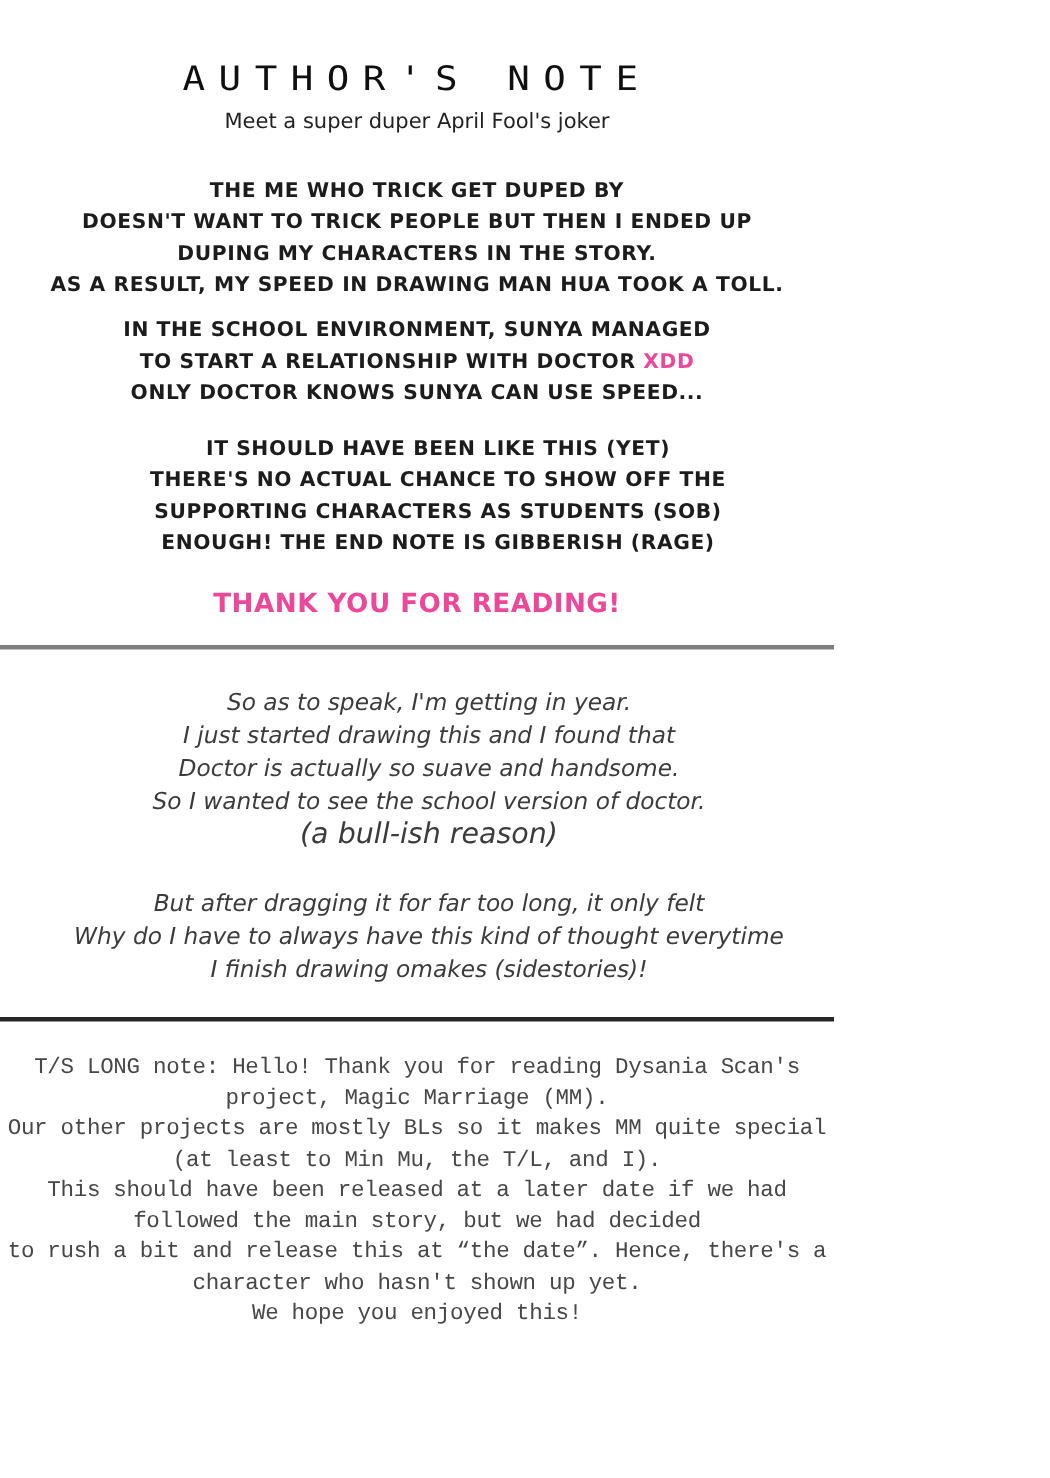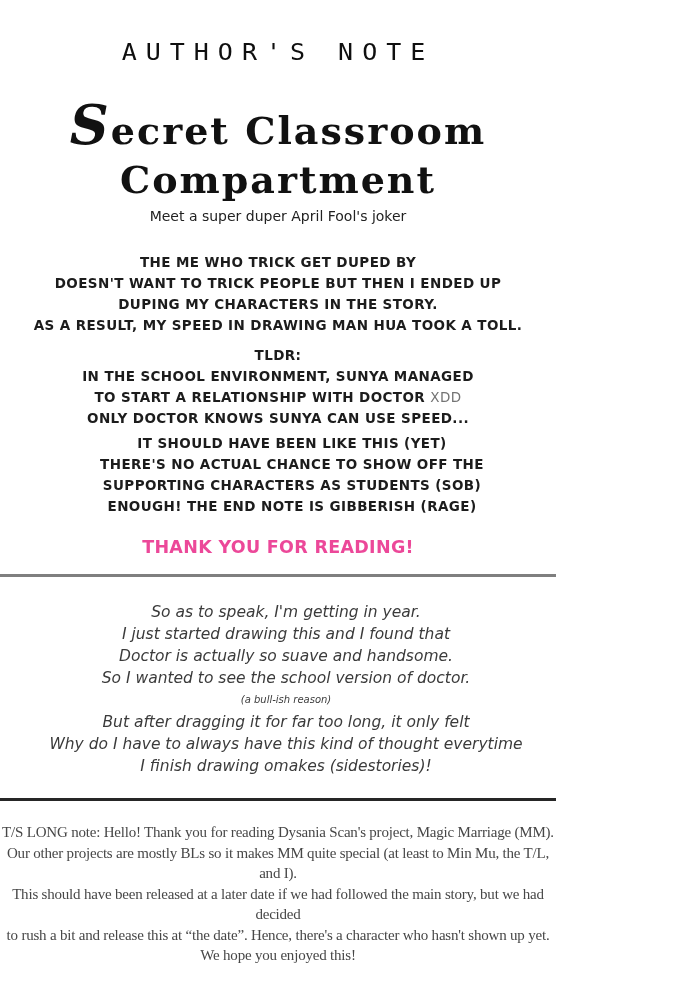--- a/index.html
+++ b/index.html
@@ -38,24 +38,24 @@
   .comic {
     font-family: "DejaVu Sans", sans-serif;
     font-weight: bold;
     font-size: 13.5px;
     line-height: 21px;
     letter-spacing: 0.4px;
     color: #1c1c1c;
   }
   .comic-para1 { margin-top: 28px; }
   .comic-tldr  { margin-top: 9px; }
-  .comic-para3 { margin-top: 4px; padding-left: 28px; }
+  .comic-para3 { margin-top: 16px; padding-left: 28px; }
   .xdd {
-    color: #737373;
-    font-weight: normal;
+    color: #ec4899;
+    font-weight: bold;
     font-family: "DejaVu Sans", sans-serif;
   }
   .thanks {
     margin-top: 20px;
     font-family: "DejaVu Sans", sans-serif;
     font-weight: 800;
     font-size: 17.5px;
     letter-spacing: 0.3px;
     color: #ec4899;
   }
@@ -69,51 +69,49 @@
   .divider-dark  { margin-top: 21px; background: #262626; }
   .hand {
     font-family: "DejaVu Sans", sans-serif;
     font-style: italic;
     font-size: 15.5px;
     line-height: 22px;
     color: #3b3b3b;
     padding-left: 16px;
   }
   .hand-stanza1 { margin-top: 24px; }
-  .hand-stanza2 { }
-  .hand-small { font-size: 10px; }
+  .hand-stanza2 { margin-top: 24px; }
+  .hand-small { font-size: 19px; }
   .ts {
-    font-family: Liberation Serif, serif;
+    font-family: Liberation Mono, monospace;
     font-size: 15px;
     line-height: 20.5px;
     letter-spacing: -0.2px;
     color: #474747;
   }
   .ts-para1 { margin-top: 21px; }
 </style>
 </head>
 <body>
 
 <div class="page">
 
   <div class="header-title">AUTHOR'S NOTE</div>
 
-  <div class="main-title">Secret Classroom Compartment</div>
 
   <div class="subtitle">Meet a super duper April Fool's joker</div>
 
   <div class="comic comic-para1">
     <div>THE ME WHO TRICK GET DUPED BY</div>
     <div>DOESN'T WANT TO TRICK PEOPLE BUT THEN I ENDED UP</div>
     <div>DUPING MY CHARACTERS IN THE STORY.</div>
     <div>AS A RESULT, MY SPEED IN DRAWING MAN HUA TOOK A TOLL.</div>
   </div>
 
   <div class="comic comic-tldr">
-    <div>TLDR:</div>
     <div>IN THE SCHOOL ENVIRONMENT, SUNYA MANAGED</div>
     <div><span>TO START A RELATIONSHIP WITH DOCTOR </span><span class="xdd">XDD</span></div>
     <div>ONLY DOCTOR KNOWS SUNYA CAN USE SPEED...</div>
   </div>
 
   <div class="comic comic-para3">
     <div>IT SHOULD HAVE BEEN LIKE THIS (YET)</div>
     <div>THERE'S NO ACTUAL CHANCE TO SHOW OFF THE</div>
     <div>SUPPORTING CHARACTERS AS STUDENTS (SOB)</div>
     <div>ENOUGH! THE END NOTE IS GIBBERISH (RAGE)</div>

